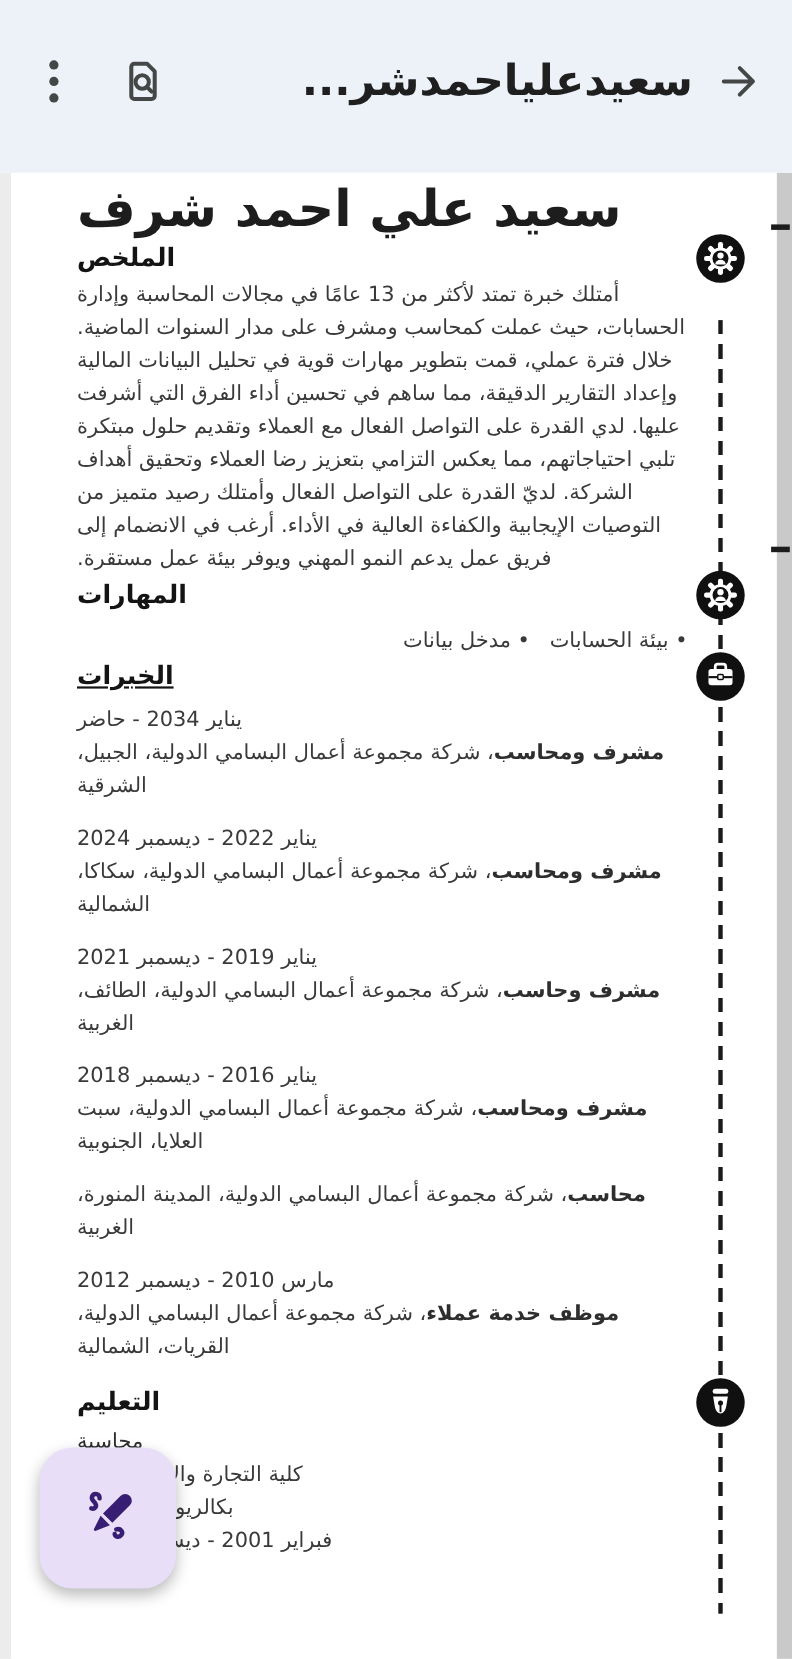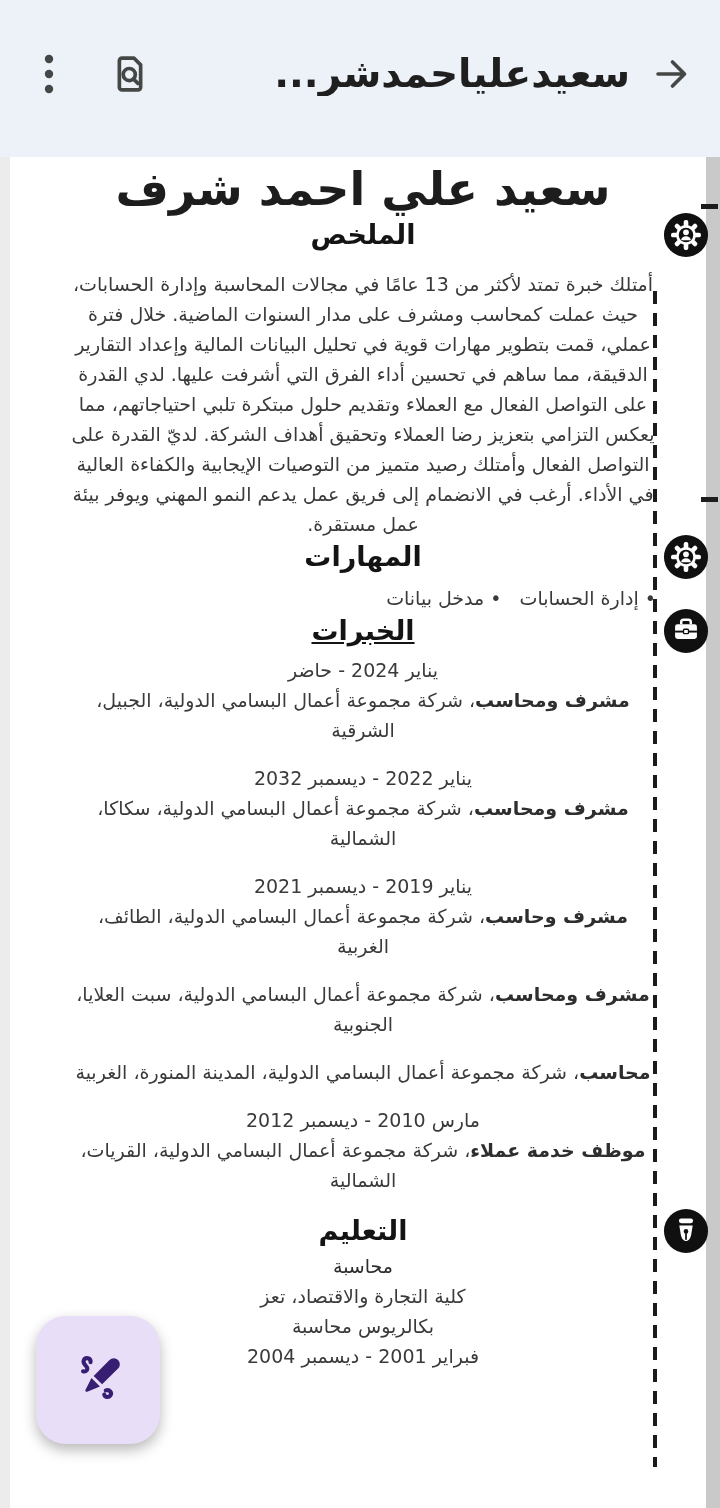--- a/index.html
+++ b/index.html
@@ -34,38 +34,38 @@
   .edge-mark.m2{top:497px;}
   
   .timeline{
     position:absolute;right:49px;top:134px;width:4px;height:1176px;
     background:repeating-linear-gradient(to bottom,#1b1b1b 0 13px,transparent 13px 22px);
     z-index:3;
   }
   
   .content{
     position:relative;z-index:4;
-    padding:4px 50px 30px 60px;
-    color:#3a3a3a;font-size:19px;line-height:30px;text-align:center;
+    padding:4px 81px 30px 60px;
+    color:#3a3a3a;font-size:19px;line-height:30px;text-align:left;
   }
   h1.doc-name{
     margin:0;font-size:46px;line-height:56px;font-weight:bold;color:#1d1d1d;
     letter-spacing:0;
   }
   h2.section-title{
-    position:relative;margin:0;font-size:27px;line-height:36px;font-weight:bold;color:#141414;
+    position:relative;margin:0;font-size:23px;line-height:36px;font-weight:bold;color:#141414;
   }
   .section-icon{
     position:absolute;right:-53px;top:-5px;width:46px;height:46px;z-index:5;
   }
   .mt-summary{margin-top:42px;}
   .mt-skills{margin-top:22px;}
   .mt-exp{margin-top:26px;text-decoration:underline;}
   .mt-edu{margin-top:14px;}
-  p.summary-body{margin:16px 0 0 0;}
+  p.summary-body{margin:0 0 0 0;}
   ul.skill-list{
     list-style:none;margin:8px 0 0 0;padding:0;
     display:flex;flex-direction:row;gap:18px;
   }
   ul.skill-list li::before{content:"•  ";}
   .exp-entries{margin-top:6px;}
   .exp-entry{margin:0 0 18px 0;}
   .exp-entry .exp-date{display:block;}
   .exp-entry .exp-line b{font-weight:bold;color:#2e2e2e;}
   .edu-block{margin-top:2px;}
@@ -161,54 +161,55 @@
           <use href="#gear-tooth" transform="rotate(315 24 24)"></use>
           <circle cx="24" cy="24" r="10.4" fill="#ffffff"></circle>
           <circle cx="24" cy="24" r="7.6" fill="#101010"></circle>
           <circle cx="24" cy="21.2" r="3" fill="#ffffff"></circle>
           <path d="M18.9 29.6 a5.1 4.3 0 0 1 10.2 0 Z" fill="#ffffff"></path>
         </svg>
       </span>
       <span>المهارات</span>
     </h2>
     <ul class="skill-list">
-      <li>إدارة الحسابات</li>
+      <li>بيئة الحسابات</li>
       <li>مدخل بيانات</li>
     </ul>
 
     <h2 class="section-title mt-exp">
       <span class="section-icon">
         <svg width="46" height="46" viewBox="0 0 48 48">
           <circle cx="24" cy="24" r="23" fill="#101010"></circle>
           <path d="M19 17 v-2.3 a2.4 2.4 0 0 1 2.4-2.4 h5.2 a2.4 2.4 0 0 1 2.4 2.4 V17" fill="none" stroke="#ffffff" stroke-width="2.6"></path>
           <rect x="12.6" y="17" width="22.8" height="15.4" rx="2.6" fill="#ffffff"></rect>
           <rect x="12.6" y="23.6" width="22.8" height="2" fill="#101010"></rect>
           <rect x="21.4" y="22.2" width="5.2" height="4.6" rx="1" fill="#ffffff" stroke="#101010" stroke-width="1.4"></rect>
         </svg>
       </span>
       <span>الخبرات</span>
     </h2>
     <div class="exp-entries">
 
       <div class="exp-entry">
-        <span class="exp-date">يناير 2024 - حاضر</span>
+        <span class="exp-date">يناير 2034 - حاضر</span>
         <span class="exp-line"><b>مشرف ومحاسب</b><span>، شركة مجموعة أعمال البسامي الدولية، الجبيل، الشرقية</span></span>
       </div>
 
       <div class="exp-entry">
-        <span class="exp-date">يناير 2022 - ديسمبر 2032</span>
+        <span class="exp-date">يناير 2022 - ديسمبر 2024</span>
         <span class="exp-line"><b>مشرف ومحاسب</b><span>، شركة مجموعة أعمال البسامي الدولية، سكاكا، الشمالية</span></span>
       </div>
 
       <div class="exp-entry">
         <span class="exp-date">يناير 2019 - ديسمبر 2021</span>
         <span class="exp-line"><b>مشرف وحاسب</b><span>، شركة مجموعة أعمال البسامي الدولية، الطائف، الغربية</span></span>
       </div>
 
       <div class="exp-entry">
+        <span class="exp-date">يناير 2016 - ديسمبر 2018</span>
         <span class="exp-line"><b>مشرف ومحاسب</b><span>، شركة مجموعة أعمال البسامي الدولية، سبت العلايا، الجنوبية</span></span>
       </div>
 
       <div class="exp-entry">
         <span class="exp-line"><b>محاسب</b><span>، شركة مجموعة أعمال البسامي الدولية، المدينة المنورة، الغربية</span></span>
       </div>
 
       <div class="exp-entry">
         <span class="exp-date">مارس 2010 - ديسمبر 2012</span>
         <span class="exp-line"><b>موظف خدمة عملاء</b><span>، شركة مجموعة أعمال البسامي الدولية، القريات، الشمالية</span></span>

